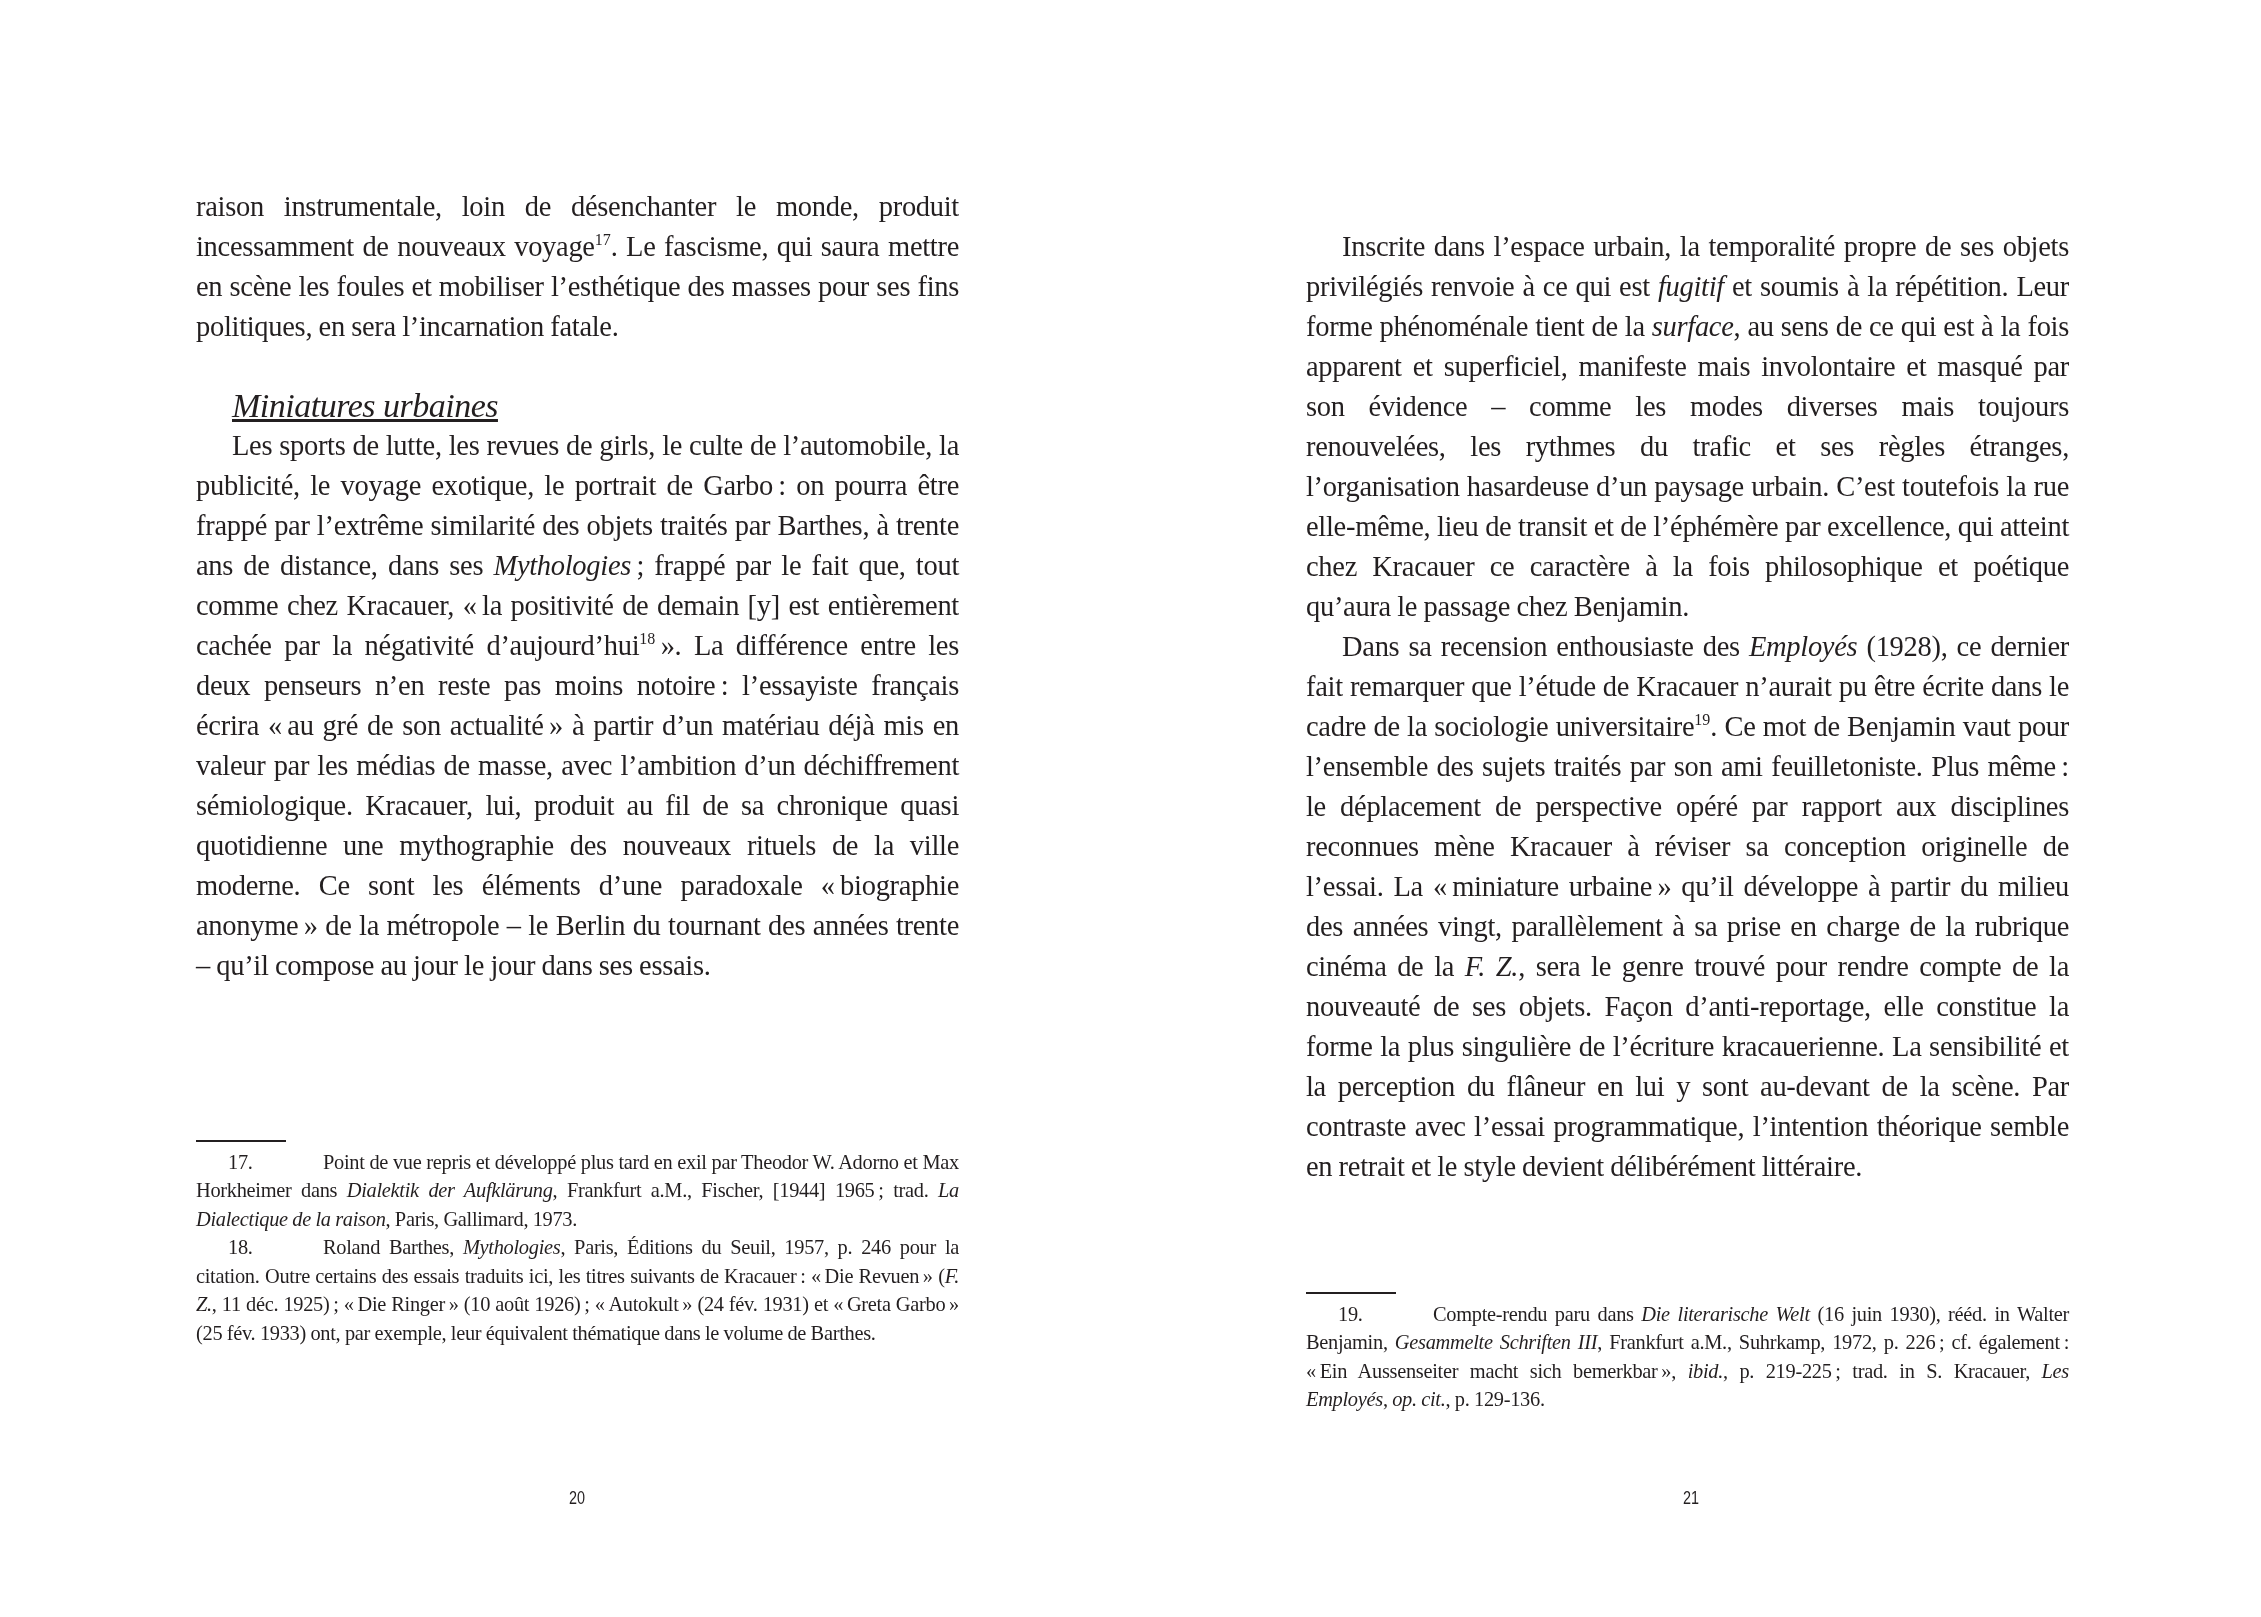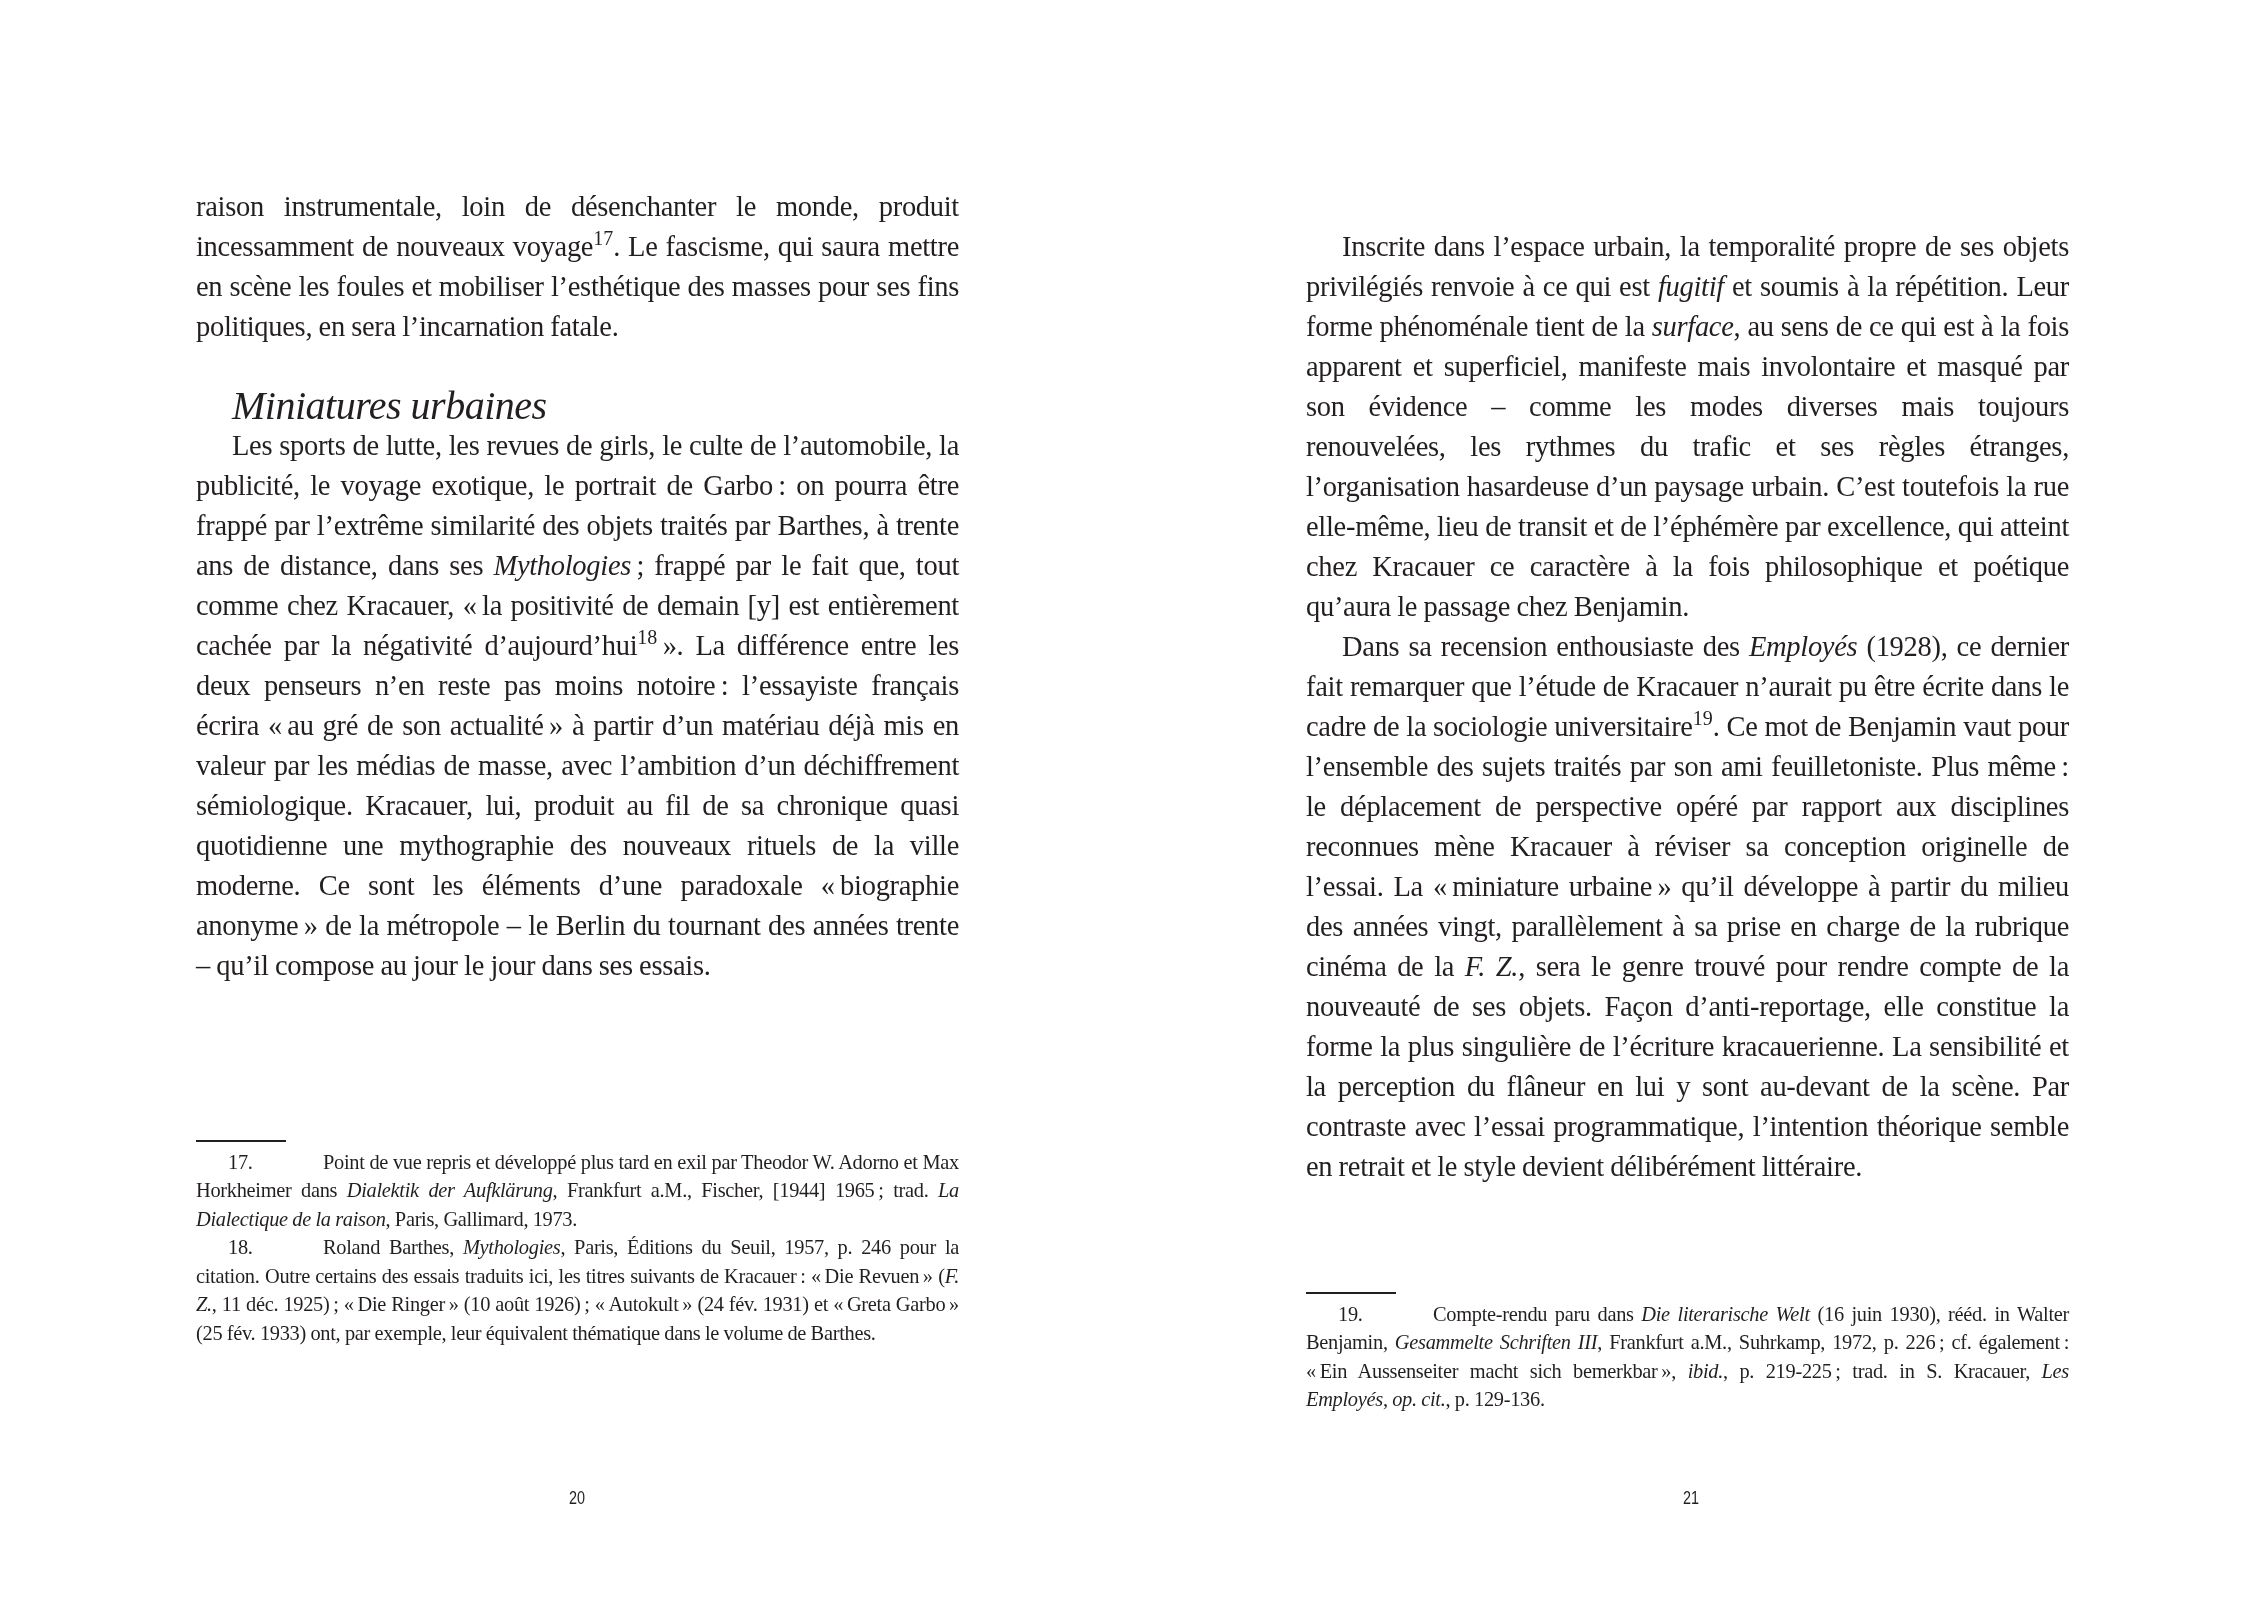--- a/index.html
+++ b/index.html
@@ -36,27 +36,28 @@
       line-height: 40px;
       text-align: justify;
       hyphens: manual;
       letter-spacing: -0.3px;
       word-spacing: -0.5px;
     }
     .para.indent { text-indent: 36px; }
     .heading {
       margin: 39px 0 0 0;
       padding-left: 36px;
-      font-size: 40px;
+      font-size: 34px;
       line-height: 40px;
       font-style: italic;
       letter-spacing: -0.5px;
+      text-decoration: underline;
     }
     sup.fnref {
-      font-size: 20px;
+      font-size: 16px;
       line-height: 0;
       vertical-align: 11.4px;
       letter-spacing: 0;
     }
     .footnotes {
       position: absolute;
       width: 763px;
     }
     .page-left .footnotes { left: 196px; top: 1140px; }
     .page-right .footnotes { left: 175px; top: 1292px; }

